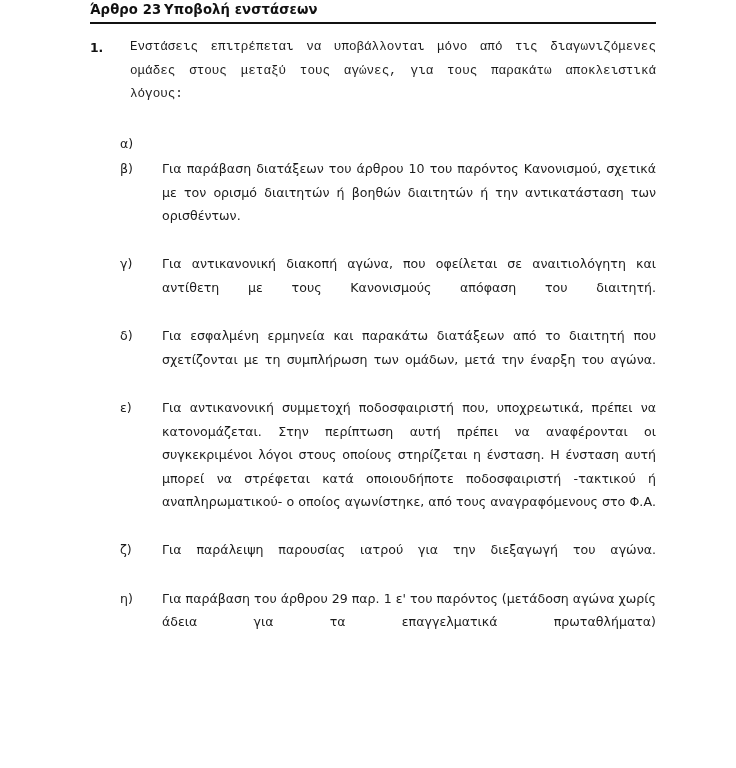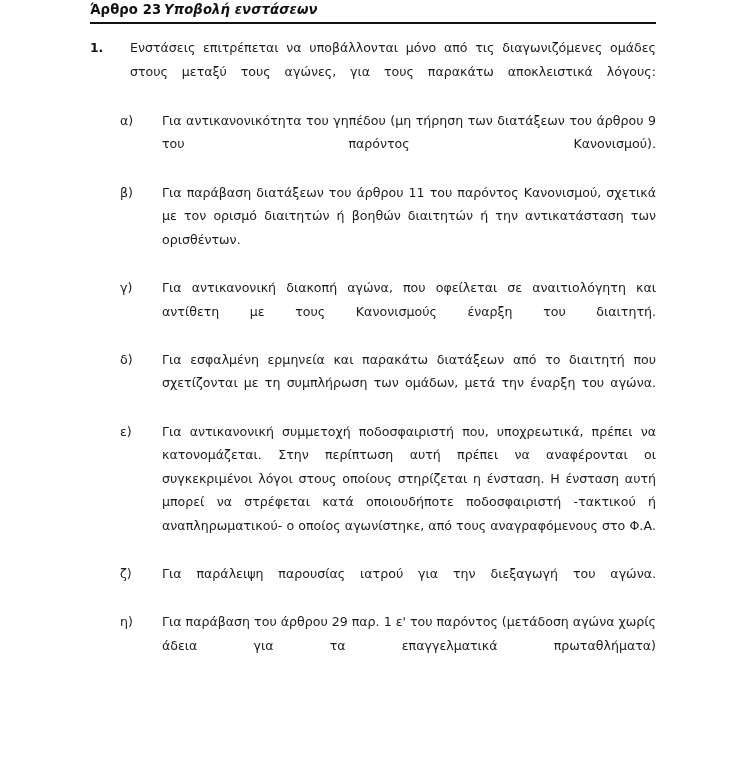--- a/index.html
+++ b/index.html
@@ -40,21 +40,20 @@
     letter-spacing: 0.1px;
     color: #111111;
     white-space: nowrap;
   }
   .header-article {
     min-width: 74px;
     display: inline-block;
   }
   .header-title {
     display: inline-block;
-    font-style: italic;
   }
   .header-rule {
     margin-top: 5px;
     height: 0;
     border-top: 2.2px solid #111111;
     width: 566px;
   }
 
   
   .doc-body {
@@ -78,20 +77,21 @@
     font-weight: bold;
     font-size: 12.4px;
     line-height: 23.6px;
     color: #111111;
   }
   .clause-text {
     flex: 1 1 auto;
     text-align: justify;
     text-justify: inter-word;
     hyphens: none;
+    font-family: Liberation Mono, monospace;
   }
 
   
   .subitems {
     margin: 0;
     padding: 0;
     list-style: none;
   }
   .subitem {
     display: flex;
@@ -135,29 +135,28 @@
   <div class="doc-body">
 
     <div class="clause">
       <span class="clause-marker">1.</span>
       <span class="clause-text">Ενστάσεις επιτρέπεται να υποβάλλονται μόνο από τις διαγωνιζόμενες ομάδες στους μεταξύ τους αγώνες, για τους παρακάτω αποκλειστικά λόγους:</span>
     </div>
 
     <ul class="subitems">
       <li class="subitem">
         <span class="subitem-marker">α)</span>
-        <span class="subitem-text">Για αντικανονικότητα του γηπέδου (μη τήρηση των διατάξεων του άρθρου 9 του παρόντος Κανονισμού).</span>
       </li>
       <li class="subitem">
         <span class="subitem-marker">β)</span>
-        <span class="subitem-text">Για παράβαση διατάξεων του άρθρου 11 του παρόντος Κανονισμού, σχετικά με τον ορισμό διαιτητών ή βοηθών διαιτητών ή την αντικατάσταση των ορισθέντων.</span>
+        <span class="subitem-text">Για παράβαση διατάξεων του άρθρου 10 του παρόντος Κανονισμού, σχετικά με τον ορισμό διαιτητών ή βοηθών διαιτητών ή την αντικατάσταση των ορισθέντων.</span>
       </li>
       <li class="subitem">
         <span class="subitem-marker">γ)</span>
-        <span class="subitem-text">Για αντικανονική διακοπή αγώνα, που οφείλεται σε αναιτιολόγητη και αντίθετη με τους Κανονισμούς έναρξη του διαιτητή.</span>
+        <span class="subitem-text">Για αντικανονική διακοπή αγώνα, που οφείλεται σε αναιτιολόγητη και αντίθετη με τους Κανονισμούς απόφαση του διαιτητή.</span>
       </li>
       <li class="subitem">
         <span class="subitem-marker">δ)</span>
         <span class="subitem-text">Για εσφαλμένη ερμηνεία και παρακάτω διατάξεων από το διαιτητή που σχετίζονται με τη συμπλήρωση των ομάδων, μετά την έναρξη του αγώνα.</span>
       </li>
       <li class="subitem">
         <span class="subitem-marker">ε)</span>
         <span class="subitem-text">Για αντικανονική συμμετοχή ποδοσφαιριστή που, υποχρεωτικά, πρέπει να κατονομάζεται. Στην περίπτωση αυτή πρέπει να αναφέρονται οι συγκεκριμένοι λόγοι στους οποίους στηρίζεται η ένσταση. Η ένσταση αυτή μπορεί να στρέφεται κατά οποιουδήποτε ποδοσφαιριστή -τακτικού ή αναπληρωματικού- ο οποίος αγωνίστηκε, από τους αναγραφόμενους στο Φ.Α.</span>
       </li>
       <li class="subitem">

